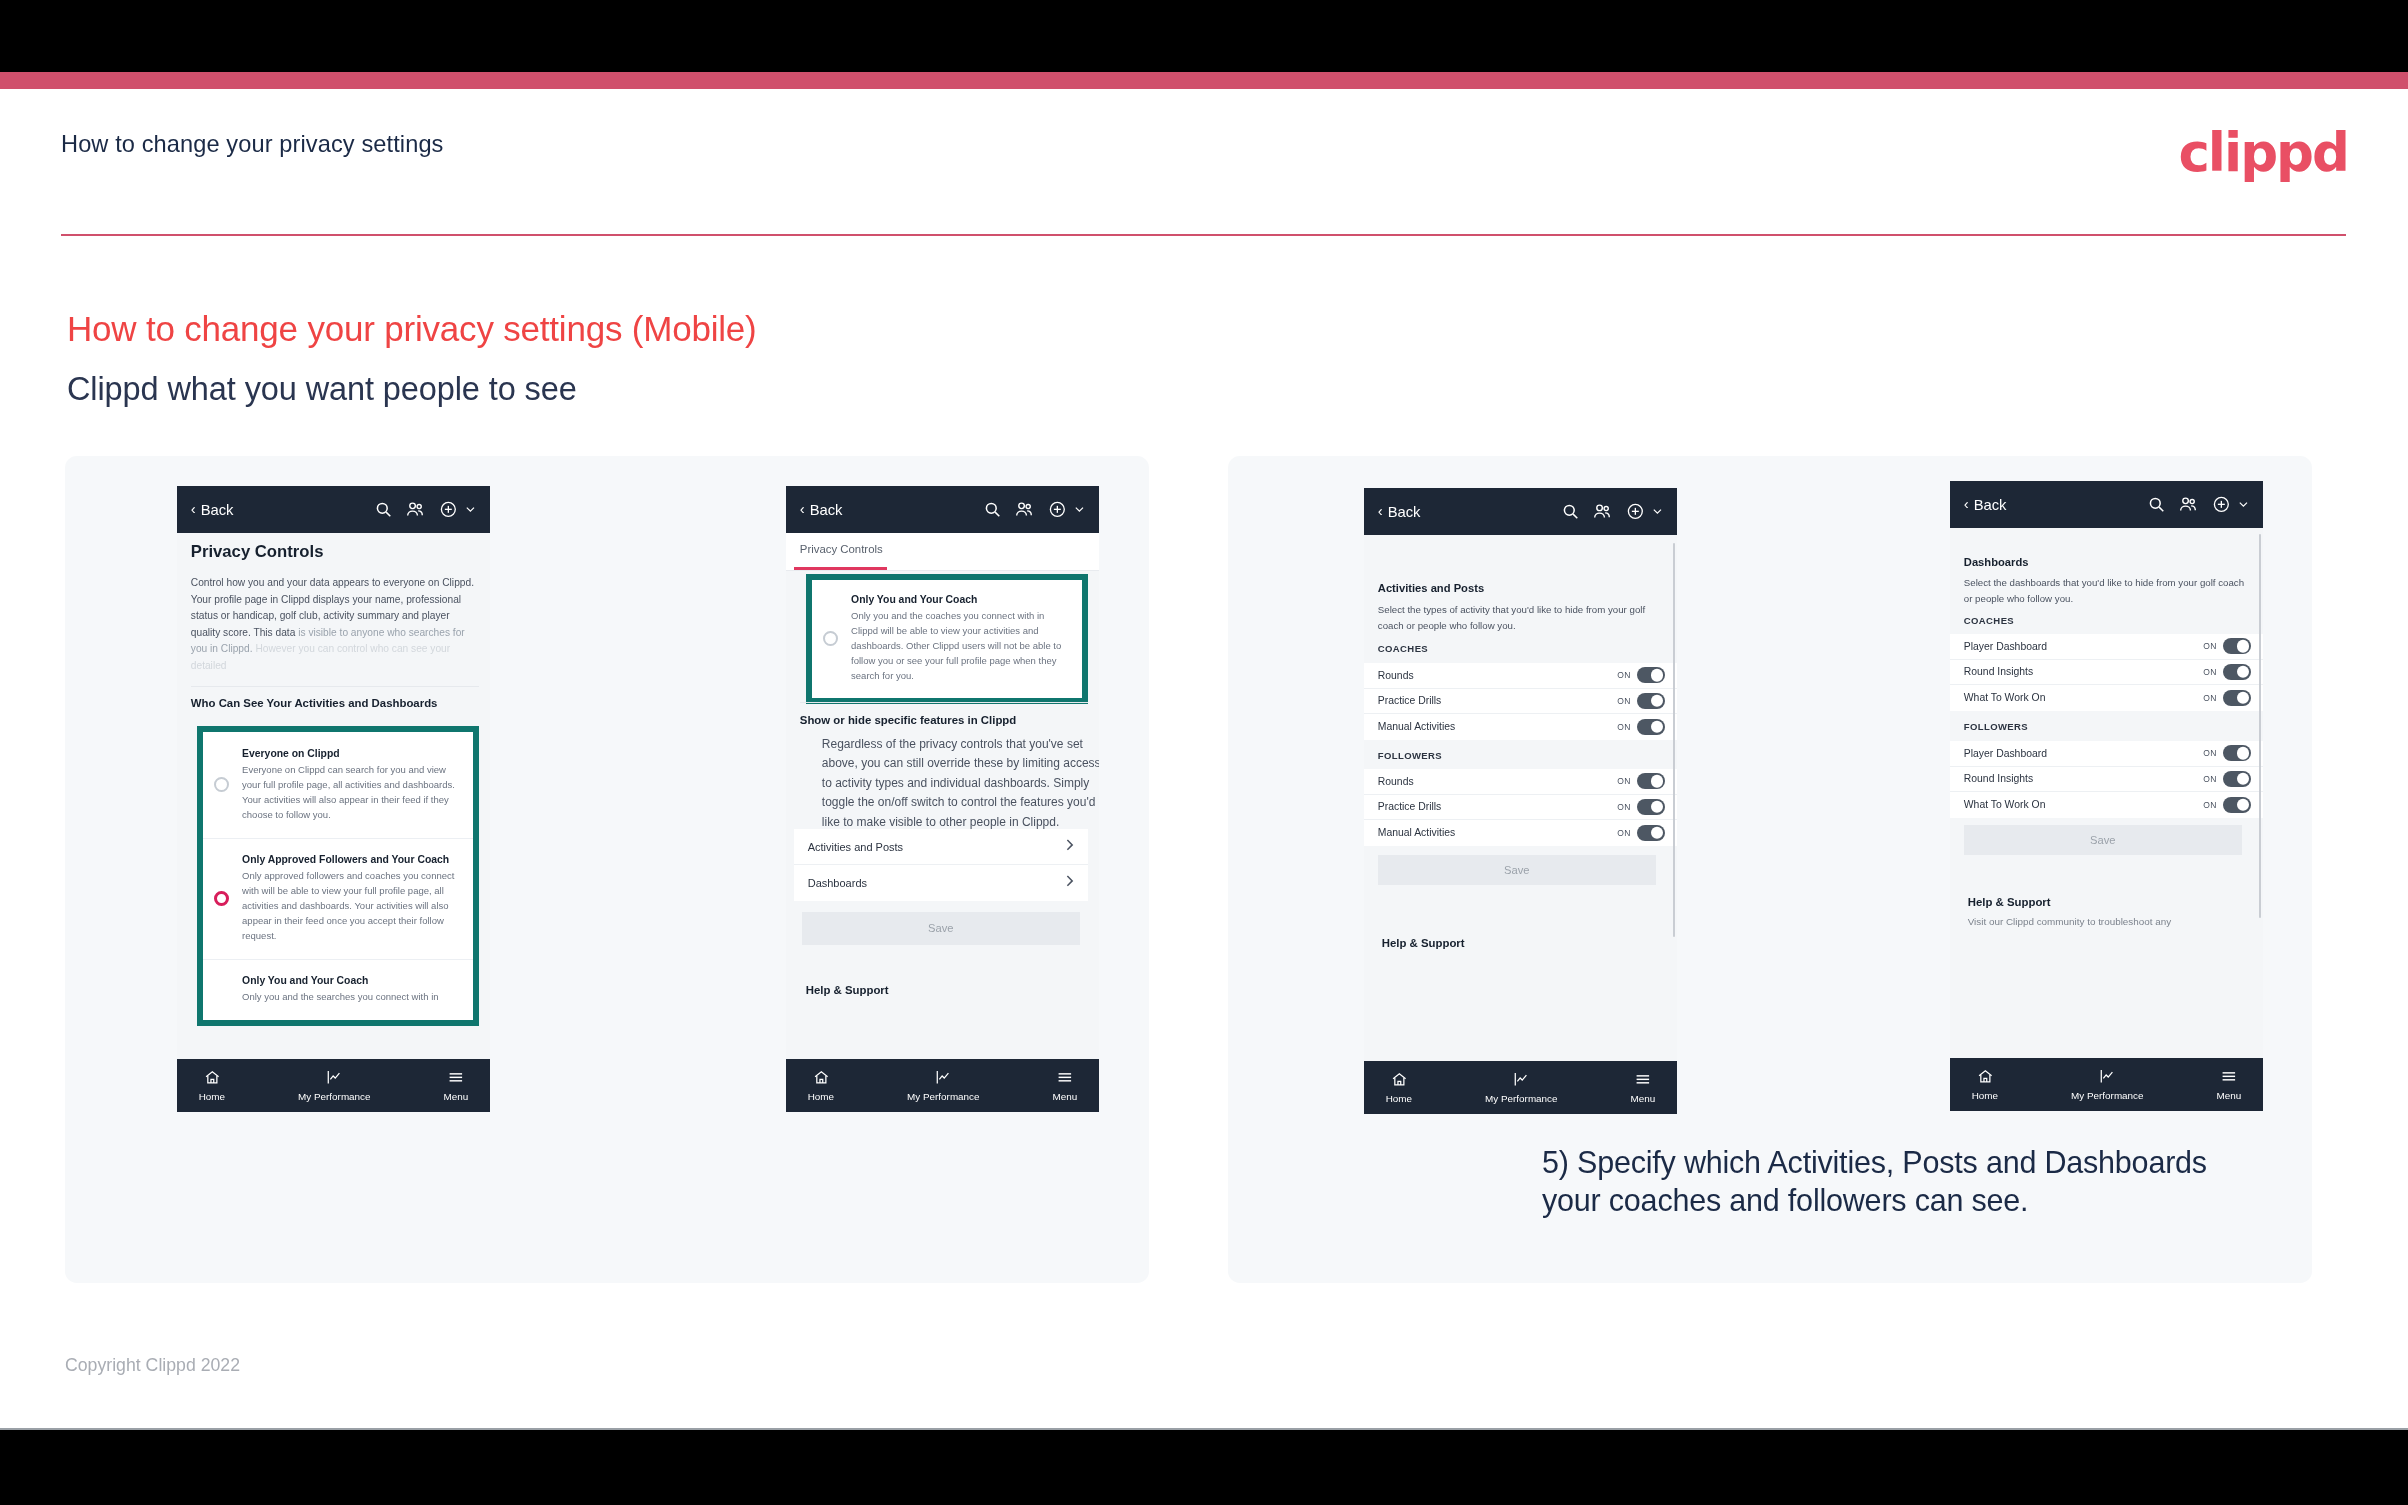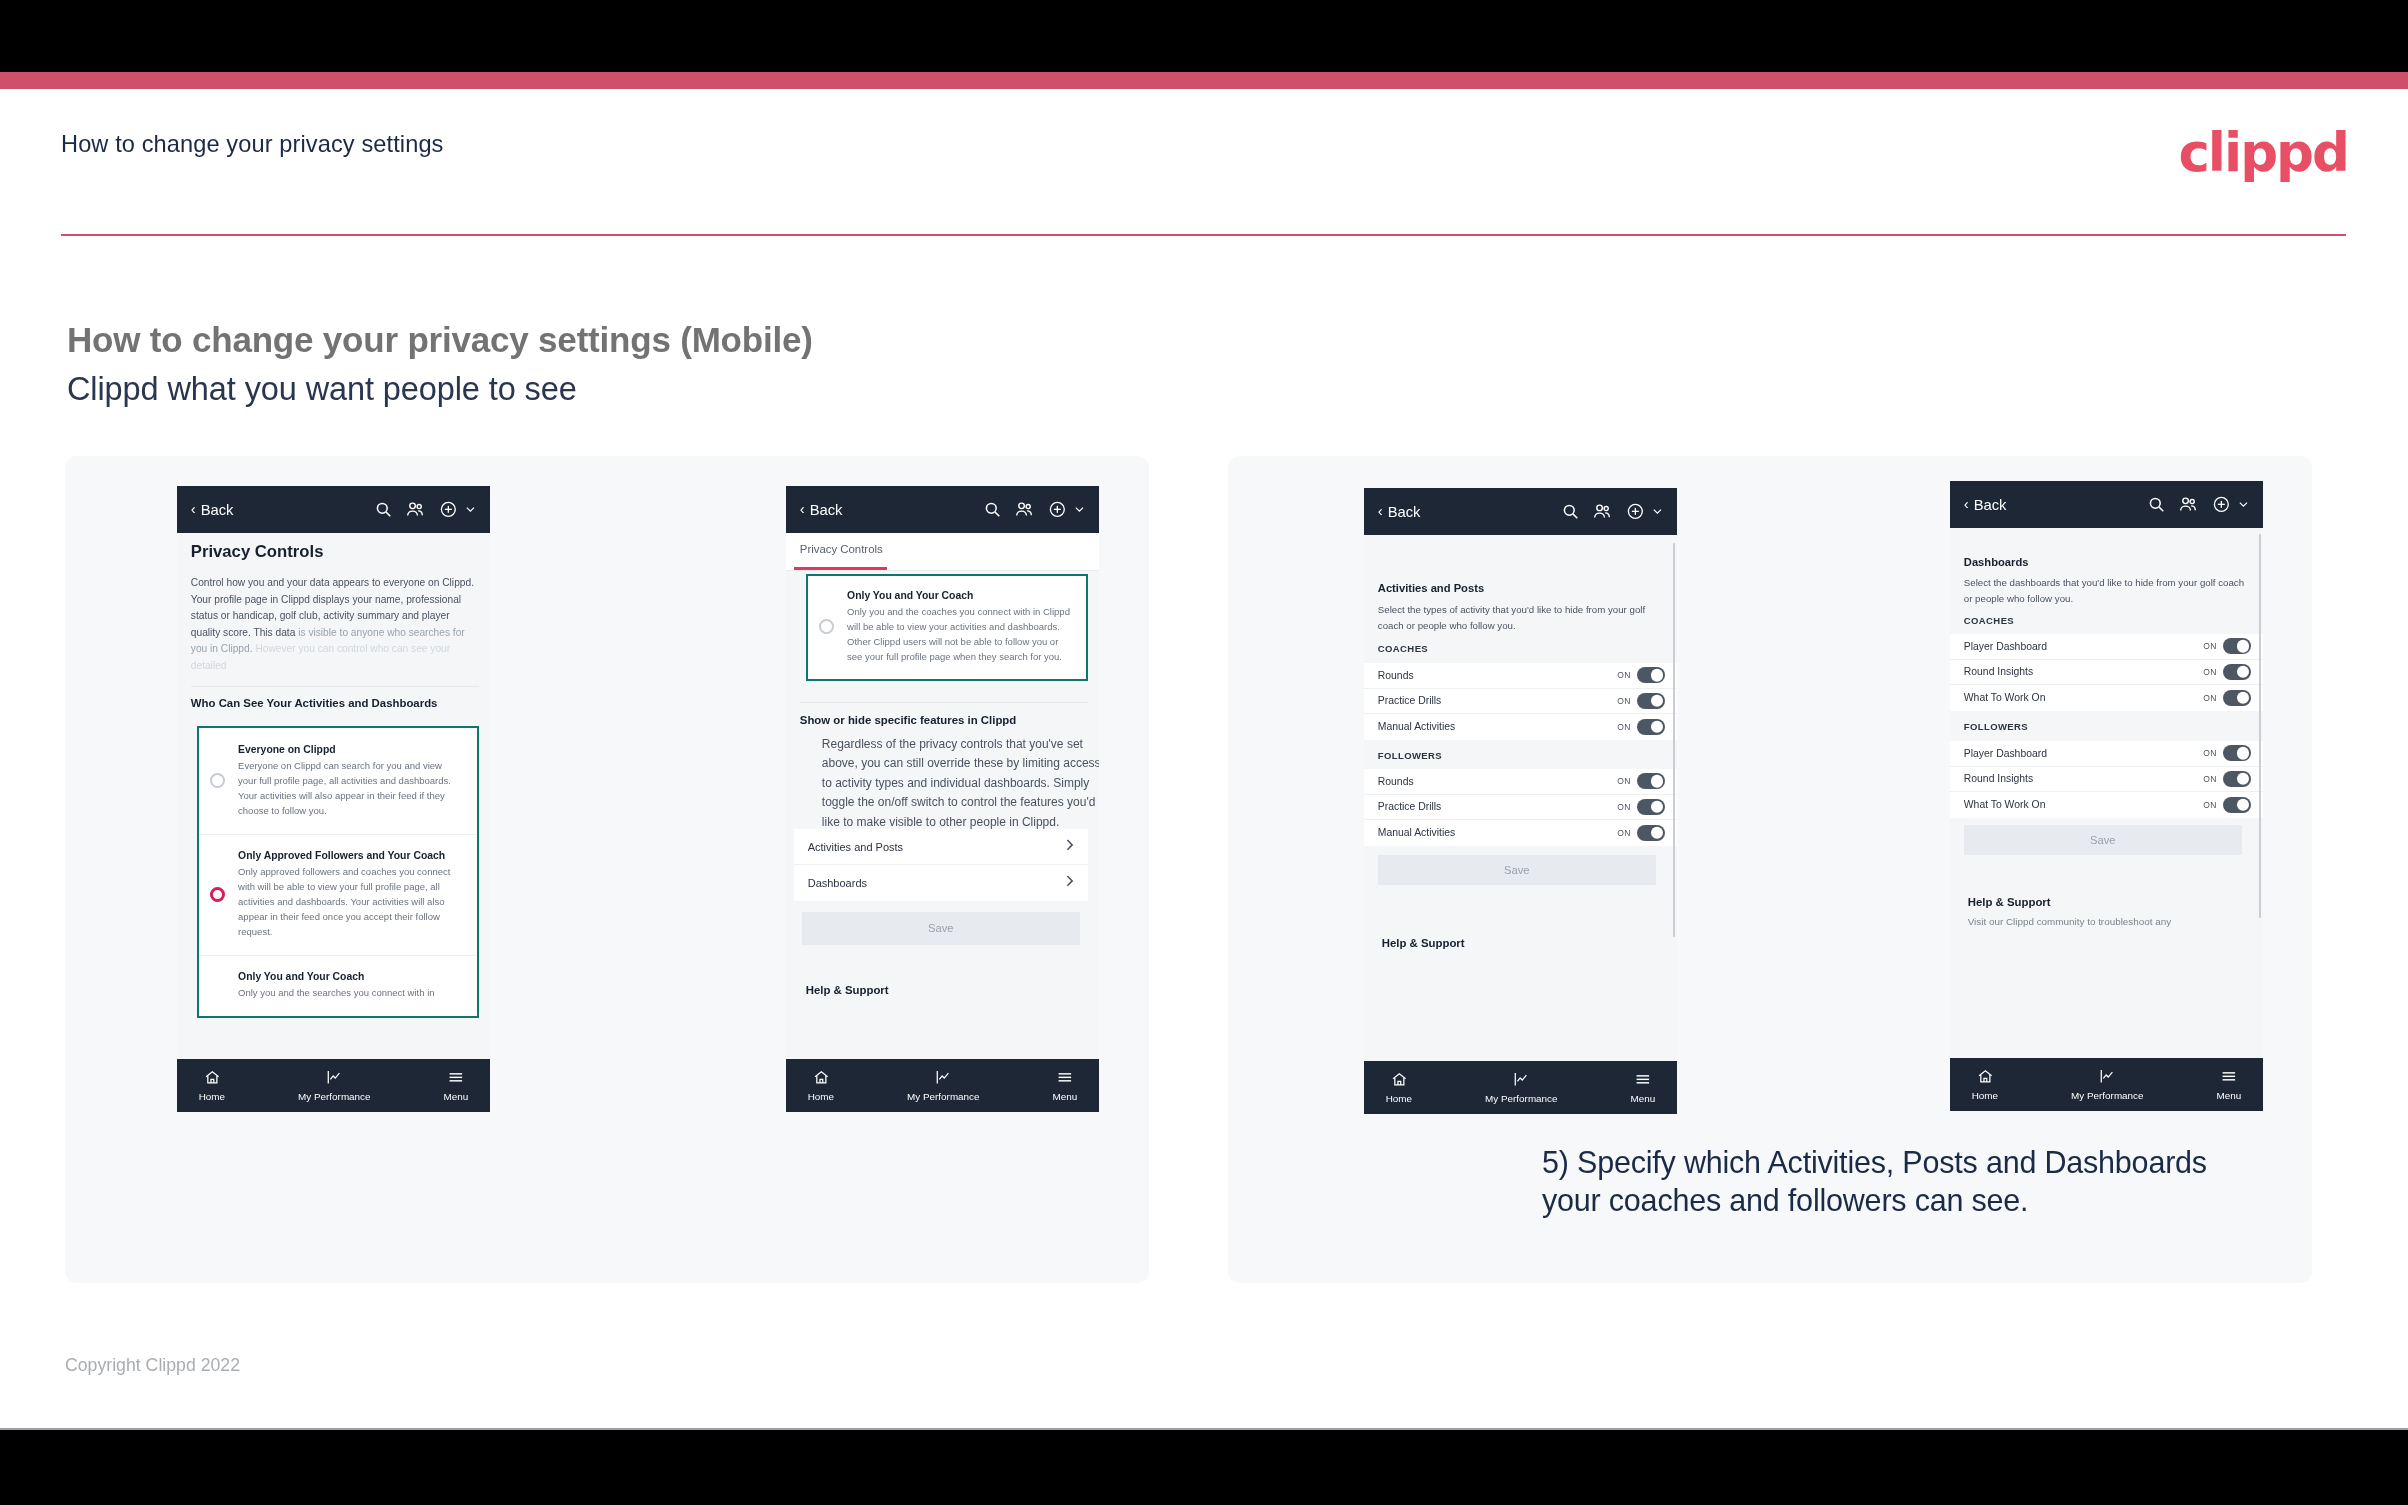--- a/index.html
+++ b/index.html
@@ -25,22 +25,22 @@
   .hdr-rule{position:absolute;left:61px;top:234px;width:2285px;height:2px;background:#d0506c;}
   .logo{
     position:absolute;right:61px;top:126px;
     font-size:53px;font-weight:bold;color:#e94f64;
     letter-spacing:-2px;line-height:1;
     font-family:"DejaVu Sans", sans-serif;
   }
 
   
   .page-title{
-    position:absolute;left:67px;top:320px;
-    font-size:35px;font-weight:bold;color:#737373;letter-spacing:-0.2px;
+    position:absolute;left:67px;top:309px;
+    font-size:35px;font-weight:normal;color:#ef4444;letter-spacing:-0.2px;
   }
   .page-sub{
     position:absolute;left:67px;top:371px;
     font-size:32.5px;color:#2a3550;font-weight:400;letter-spacing:-0.1px;
   }
 
   
   .card{
     position:absolute;background:#f6f8fa;border-radius:11.8px;
   }
@@ -80,21 +80,21 @@
   .botitem .lbl{line-height:1;}
 
   .screen{position:absolute;left:0;right:0;overflow:hidden;background:#f4f6f8;}
 
   .h1{font-weight:bold;color:#16202e;}
   .para{color:#4a5260;}
   .para .fade1{color:#9aa3ad;}
   .para .fade2{color:#d2d7dc;}
   .secttl{font-weight:bold;color:#16202e;}
 
-  .optbox{background:#fff;border:2px solid #0f766e;box-sizing:border-box;}
+  .optbox{background:#fff;border:6px solid #0f766e;box-sizing:border-box;}
   .optrow{display:flex;box-sizing:border-box;border-bottom:1px solid #eceff3;}
   .optrow:last-child{border-bottom:none;}
   .radio{flex:0 0 auto;border-radius:50%;box-sizing:border-box;}
   .radio.off{border:2px solid #c6ccd3;background:#fff;}
   .radio.on{border:3.9px solid #d81e5b;background:#fff;}
   .opt-ttl{font-weight:bold;color:#16202e;}
   .opt-txt{color:#6b7380;}
 
   .tabbar{background:#fff;border-bottom:1px solid #e8ebef;position:relative;}
   .tabbar .tab{color:#59616d;position:absolute;}

